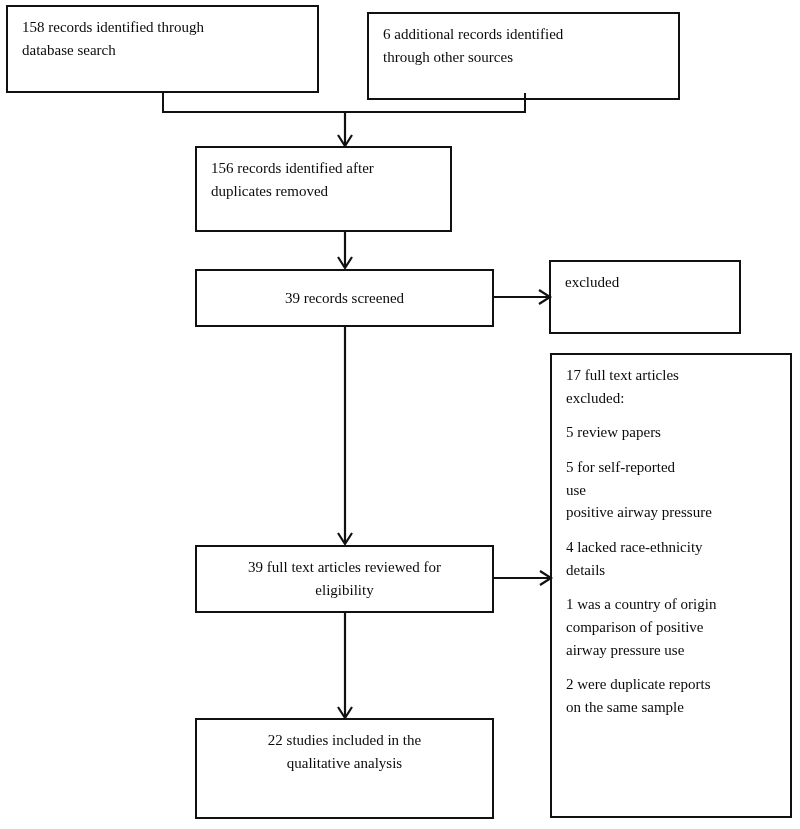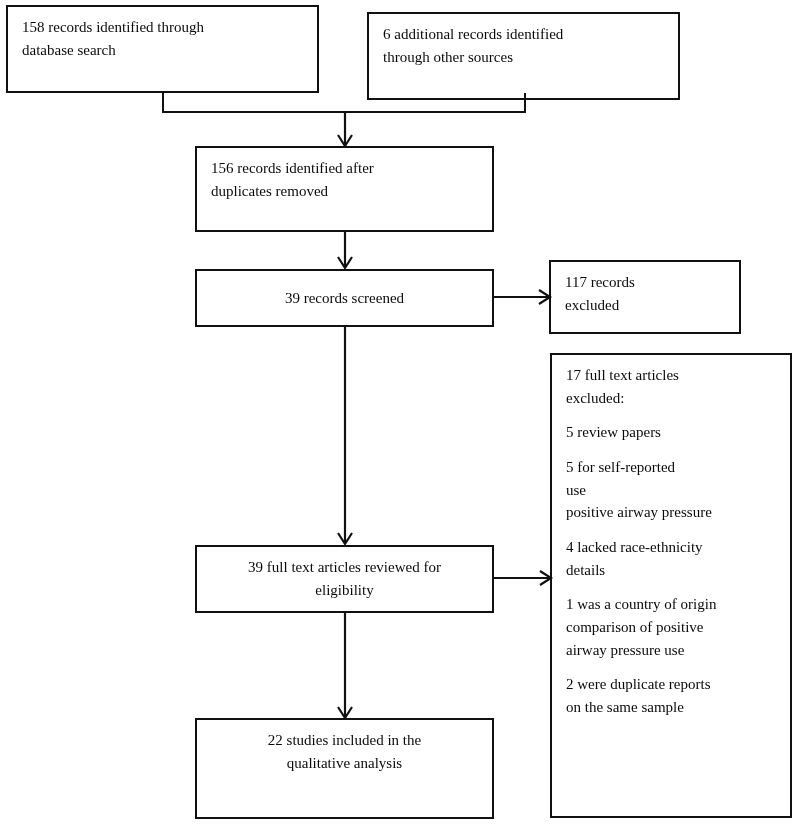--- a/index.html
+++ b/index.html
@@ -94,21 +94,21 @@
   <div class="vline" style="left:162px; top:93px; height:20px;"></div>
   <div class="vline" style="left:524px; top:93px; height:20px;"></div>
   <div class="hline" style="left:162px; top:111px; width:364px;"></div>
   <div class="arrow-down" style="left:336px; top:111px;">
     <svg width="18" height="36" viewBox="0 0 18 36">
       <path d="M9,0 L9,34"></path>
       <path d="M2,24 L9,35 L16,24"></path>
     </svg>
   </div>
 
-  <div class="box left" style="left:195px; top:146px; width:299px; height:86px;">
+  <div class="box left" style="left:195px; top:146px; width:257px; height:86px;">
     <div class="box-inner">
       <span class="ln">156 records identified after</span>
       <span class="ln">duplicates removed</span>
     </div>
   </div>
 
   <div class="arrow-down" style="left:336px; top:232px;">
     <svg width="18" height="37" viewBox="0 0 18 37">
       <path d="M9,0 L9,35"></path>
       <path d="M2,25 L9,36 L16,25"></path>
@@ -116,21 +116,20 @@
   </div>
 
   <div class="box center" style="left:195px; top:269px; width:299px; height:58px; justify-content:center;">
     <div class="box-inner" style="padding-top:0; padding-bottom:0;">
       <span class="ln">39 records screened</span>
     </div>
   </div>
 
   <div class="box left" style="left:549px; top:260px; width:192px; height:74px;">
     <div class="box-inner">
-      <span class="ln">117 records</span>
       <span class="ln">excluded</span>
     </div>
   </div>
 
   <div class="arrow-right" style="left:493px; top:288px;">
     <svg width="58" height="18" viewBox="0 0 58 18">
       <path d="M0,9 L56,9"></path>
       <path d="M46,2 L57,9 L46,16"></path>
     </svg>
   </div>

